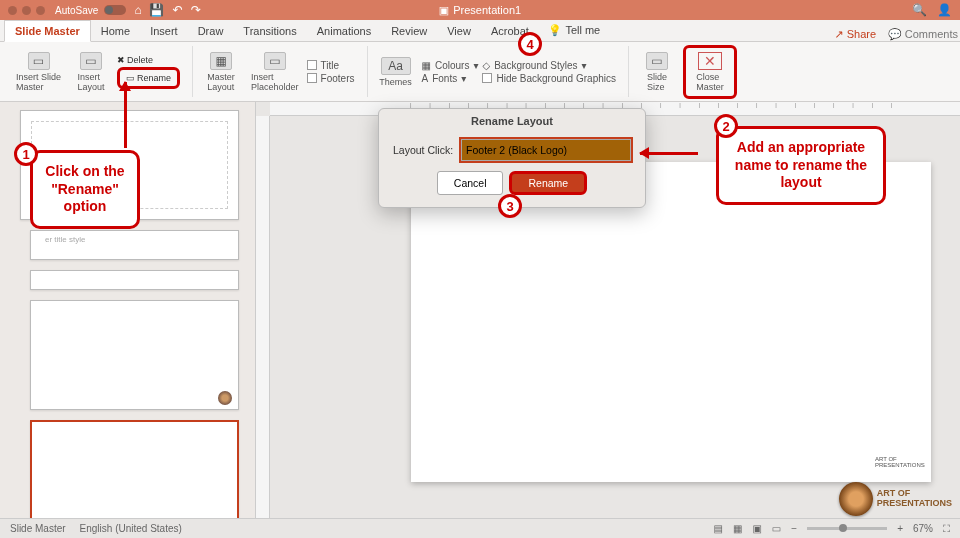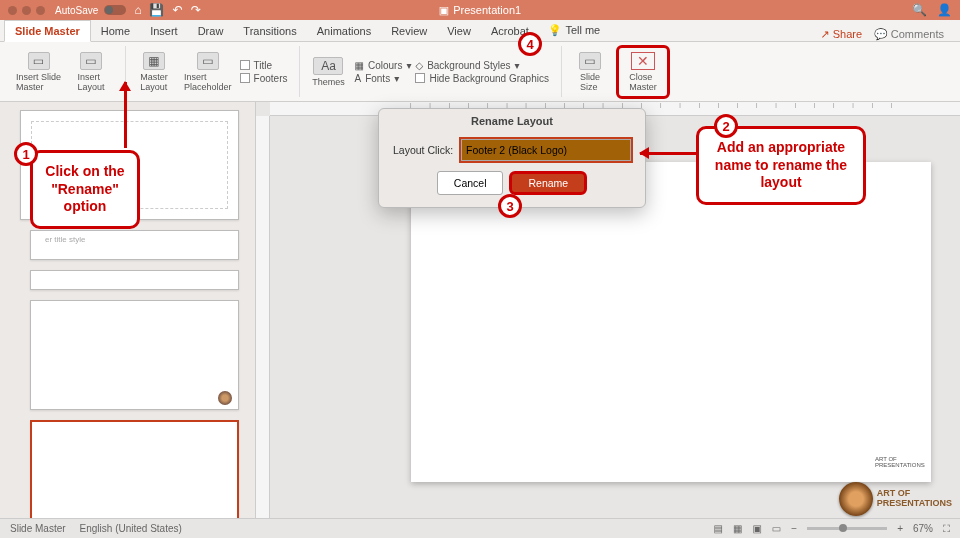--- a/index.html
+++ b/index.html
@@ -13,21 +13,21 @@
   .tb-switch { display:inline-block; width: 22px; height: 10px; background: rgba(0,0,0,0.25); border-radius: 5px; position: relative; }
   .tb-switch::after { content:''; position:absolute; width:8px; height:8px; background:#666; border-radius:50%; top:1px; left:1px; }
   .tb-icons { display:flex; gap:8px; margin-left:8px; font-size:12px; }
   .tb-title { position:absolute; left:0; right:0; text-align:center; pointer-events:none; font-size: 11px; display:flex; justify-content:center; gap:4px; align-items:center;}
   .tb-right { margin-left:auto; display:flex; gap:10px; font-size:12px; }
   
   
   .tabstrip { height: 22px; background: #f3f2f1; display:flex; align-items:flex-end; padding-left:4px; border-bottom:1px solid #d0cecd; position:relative; }
   .tab { padding: 4px 10px; font-size: 11px; color:#444; cursor:default; }
   .tab.active { background:#fff; border:1px solid #d0cecd; border-bottom:1px solid #fff; color:#c43e1c; font-weight:600; margin-bottom:-1px;}
-  .tabstrip .right { margin-left:auto; display:flex; gap:12px; padding-right:16px; font-size:11px; color:#777; }
+  .tabstrip .right { margin-left:auto; display:flex; gap:12px; padding-right:2px; font-size:11px; color:#777; }
   .share { color:#c43e1c; }
   
   
   .ribbon { height: 60px; background:#f7f6f5; border-bottom:1px solid #d0cecd; display:flex; align-items:stretch; padding:4px 6px; gap:6px; }
   .rgrp { display:flex; gap:4px; align-items:center; padding: 0 6px; }
   .rgrp + .rgrp { border-left:1px solid #ddd; }
   .rbtn { display:flex; flex-direction:column; align-items:center; justify-content:center; font-size:9px; color:#555; padding:2px 4px; gap:2px; min-width:44px;}
   .rbtn .ic { width:22px; height:18px; background:#e0e0e0; border:1px solid #bbb; border-radius:2px; display:flex; align-items:center; justify-content:center; font-size:12px; }
   .rlist { display:flex; flex-direction:column; gap:2px; font-size:10px; color:#555; }
   .rlist div { display:flex; align-items:center; gap:4px;text-align:center; }
@@ -131,20 +131,24 @@
     <div class="rbtn">
         <span class="ic">▭</span>
         <span style="white-space:pre;">Insert Slide
 Master</span>
       </div>
     <div class="rbtn">
         <span class="ic">▭</span>
         <span style="white-space:pre;">Insert
 Layout</span>
       </div>
+    <div style="display:flex;flex-direction:column;gap:2px;font-size:9px;">
+      <div>✖ <span>Delete</span></div>
+      <div class="rename-highlight">▭ <span>Rename</span></div>
+    </div>
   </div>
   <div class="rgrp">
     <div class="rbtn">
         <span class="ic">▦</span>
         <span style="white-space:pre;">Master
 Layout</span>
       </div>
     <div class="rbtn">
         <span class="ic">▭</span>
         <span style="white-space:pre;">Insert
@@ -247,21 +251,21 @@
 </div>
 
 <div class="badge" style="left:14px; top:142px;">1</div>
 <div class="badge" style="left:714px; top:114px;">2</div>
 <div class="badge" style="left:498px; top:194px;">3</div>
 <div class="badge" style="left:518px; top:32px;">4</div>
 
 <div class="callout" style="left:30px; top:150px; width:110px;"><span style="white-space:pre-line;">Click on the
 "Rename"
 option</span></div>
-<div class="callout" style="left:696px; top:126px; width:170px;"><span style="white-space:pre-line;">Add an appropriate
+<div class="callout" style="left:716px; top:126px; width:170px;"><span style="white-space:pre-line;">Add an appropriate
 name to rename the
 layout</span></div>
 
 <div class="arrow v" style="left:124px; top:82px; height:66px;"></div>
 <div class="arrow h rev" style="left:640px; top:152px; width:58px;"></div>
 
 <div class="watermark">
   <span class="circ"></span>
   <span style="white-space:pre;line-height:1.1;">ART OF
 PRESENTATIONS</span>

